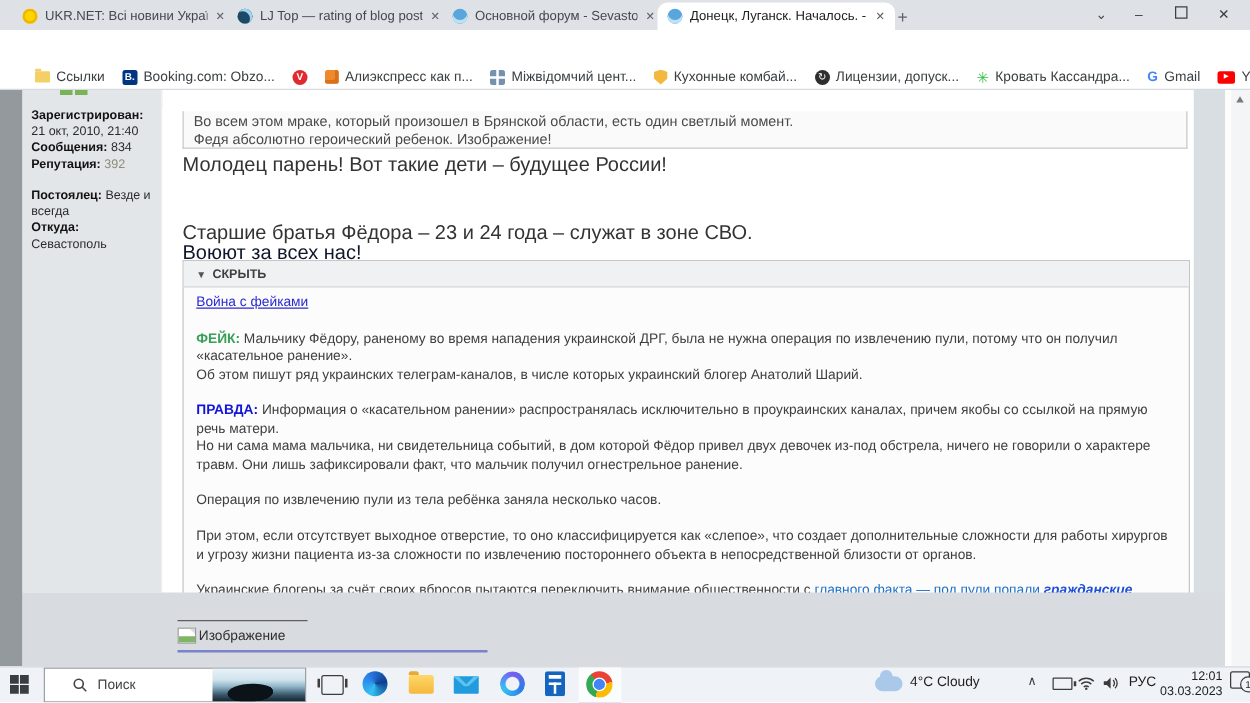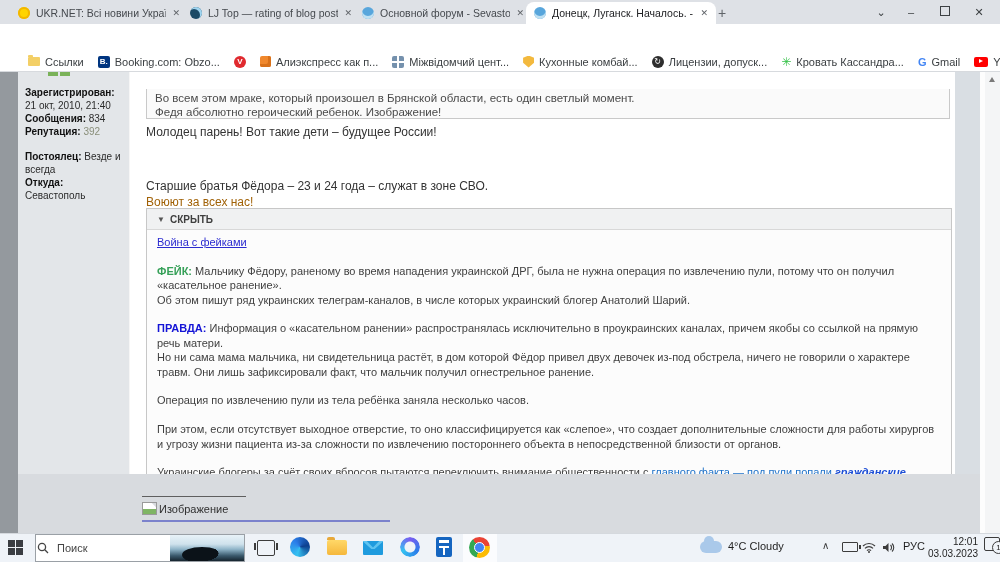--- a/index.html
+++ b/index.html
@@ -67,22 +67,22 @@
   .rightmargin{left:955px;top:0;width:25px;height:461px;background:#d9dee3;}
   .whitesliver{left:980px;top:0;width:5px;height:461px;background:#fdfdfd;}
   .vscroll{left:985px;top:0;width:15px;height:461px;background:#f4f5f6;}
   .vscroll .uparr{position:absolute;top:5px;left:4px;width:0;height:0;
     border-left:3.5px solid transparent;border-right:3.5px solid transparent;border-bottom:5px solid #7a7a7a;}
   .content{left:130px;top:0;width:825px;height:402px;background:#fff;margin-top:15px;}
 
   .quotebox{left:16px;top:2px;width:804px;height:30px;background:#fafafa;
     border:1px solid #c9c9c9;border-top:none;padding:2px 8px;box-sizing:border-box;
     font-size:11.5px;color:#4a4a4a;line-height:14px;}
-  .postp{left:16px;font-size:12px;color:#333;line-height:15.5px;width:804px;}
-  .plink{color:#a16207;}
+  .postp{left:16px;font-size:16px;color:#333;line-height:15.5px;width:804px;}
+  .plink{color:#0f172a;}
   .spoiler{left:16px;top:121px;width:806px;height:281px;border:1px solid #c7c7c7;background:#fcfcfc;box-sizing:border-box;}
   .spoilhead{height:20px;background:#f0f1f2;border-bottom:1px solid #d8d8d8;display:flex;align-items:center;
     padding-left:10px;gap:5px;font-size:10px;font-weight:bold;color:#3f3f3f;}
   .spoilhead .tri{font-size:8px;color:#555;}
   .spoilbody{padding:5px 10px;font-size:11px;color:#3f3f3f;line-height:14.5px;}
   .spoilbody p{margin:0 0 14px 0;}
   .sl{color:#2b2bd0;text-decoration:underline;}
   .fake{color:#36a058;font-weight:bold;}
   .truth{color:#1414d6;font-weight:bold;}
   .cblue{color:#1e71c8;}
@@ -96,21 +96,21 @@
   .brokenimg{width:13px;height:11px;background:#fff;border:1px solid #9a9a9a;position:relative;overflow:hidden;}
   .brokenimg:before{content:"";position:absolute;left:0;bottom:0;width:13px;height:5px;background:#7fb564;}
   .brokenimg:after{content:"";position:absolute;right:-3px;top:-3px;width:6px;height:6px;background:#d8dbdf;transform:rotate(45deg);}
   .sigline2{position:absolute;left:124px;top:46px;width:248px;height:0;border-top:2px solid #7b82cc;}
 
   
   .taskbar{left:0;top:533px;width:1000px;height:29px;background:#eff3f8;border-top:1px solid #d5d9de;}
   .startbtn{left:8px;top:7px;width:15px;height:15px;display:grid;grid-template-columns:7px 7px;grid-template-rows:7px 7px;gap:1px;}
   .startbtn span{background:#3a3d42;}
   .searchbox{left:35px;top:0;width:210px;height:28px;background:#fff;border:1px solid #9aa0a6;
-    box-sizing:border-box;display:flex;align-items:center;padding-left:1px;gap:8px;}
+    box-sizing:border-box;display:flex;align-items:center;padding-left:22px;gap:8px;}
   .searchbox .stext{font-size:11px;color:#444;}
   .orca{position:absolute;right:0;top:0;width:74px;height:26px;overflow:hidden;
     background:linear-gradient(180deg,#e8f2f8 0%,#cfe2ec 35%,#8fb4c8 55%,#39586b 80%,#16242e 100%);}
   .orca:before{content:"";position:absolute;left:12px;top:12px;width:40px;height:16px;border-radius:50%;
     background:radial-gradient(ellipse at 40% 40%,#0b1218 60%,transparent 61%);}
   .taskic{top:537px;}
   .tvicon{width:16px;height:14px;border:1.5px solid #3c3c3c;border-radius:2px;position:relative;}
   .tvicon:before{content:"";position:absolute;left:-4px;top:2px;width:2px;height:7px;background:#3c3c3c;}
   .tvicon:after{content:"";position:absolute;right:-4px;top:2px;width:2px;height:7px;background:#3c3c3c;}
   .edgeic{width:20px;height:20px;border-radius:50%;background:conic-gradient(from 200deg,#35c1f1,#2b7de9,#0d3f8e,#35c1f1);}
@@ -290,21 +290,21 @@
           <span>СКРЫТЬ</span>
         </div>
         <div class="spoilbody">
           <p><span class="sl">Война с фейками</span></p>
           <p>
             <span class="fake">ФЕЙК: </span><span>Мальчику Фёдору, раненому во время нападения украинской ДРГ, была не нужна операция по извлечению пули, потому что он получил «касательное ранение».</span><br>
             <span>Об этом пишут ряд украинских телеграм-каналов, в числе которых украинский блогер Анатолий Шарий.</span>
           </p>
           <p>
             <span class="truth">ПРАВДА: </span><span>Информация о «касательном ранении» распространялась исключительно в проукраинских каналах, причем якобы со ссылкой на прямую речь матери.</span><br>
-            <span>Но ни сама мама мальчика, ни свидетельница растёт, в дом которой Фёдор привел двух девочек из-под обстрела, ничего не говорили о характере травм. Они лишь зафиксировали факт, что мальчик получил огнестрельное ранение.</span>
+            <span>Но ни сама мама мальчика, ни свидетельница событий, в дом которой Фёдор привел двух девочек из-под обстрела, ничего не говорили о характере травм. Они лишь зафиксировали факт, что мальчик получил огнестрельное ранение.</span>
           </p>
           <p>
             <span>Операция по извлечению пули из тела ребёнка заняла несколько часов.</span><br>
             <br>
             <span>При этом, если отсутствует выходное отверстие, то оно классифицируется как «слепое», что создает дополнительные сложности для работы хирургов и угрозу жизни пациента из-за сложности по извлечению постороннего объекта в непосредственной близости от органов.</span>
           </p>
           <p style="margin-bottom:0;">
             <span>Украинские блогеры за счёт своих вбросов пытаются переключить внимание общественности с </span><span class="cblue">главного факта — под пули попали </span><span class="cbluebi">гражданские люди, в том числе дети</span><span>.</span><br>
             <span class="cblue">И тяжесть ранений в этом случае никак не может служить оправданием.</span><br>
             <span class="tlink">https://t.me/s/warfakes</span>

